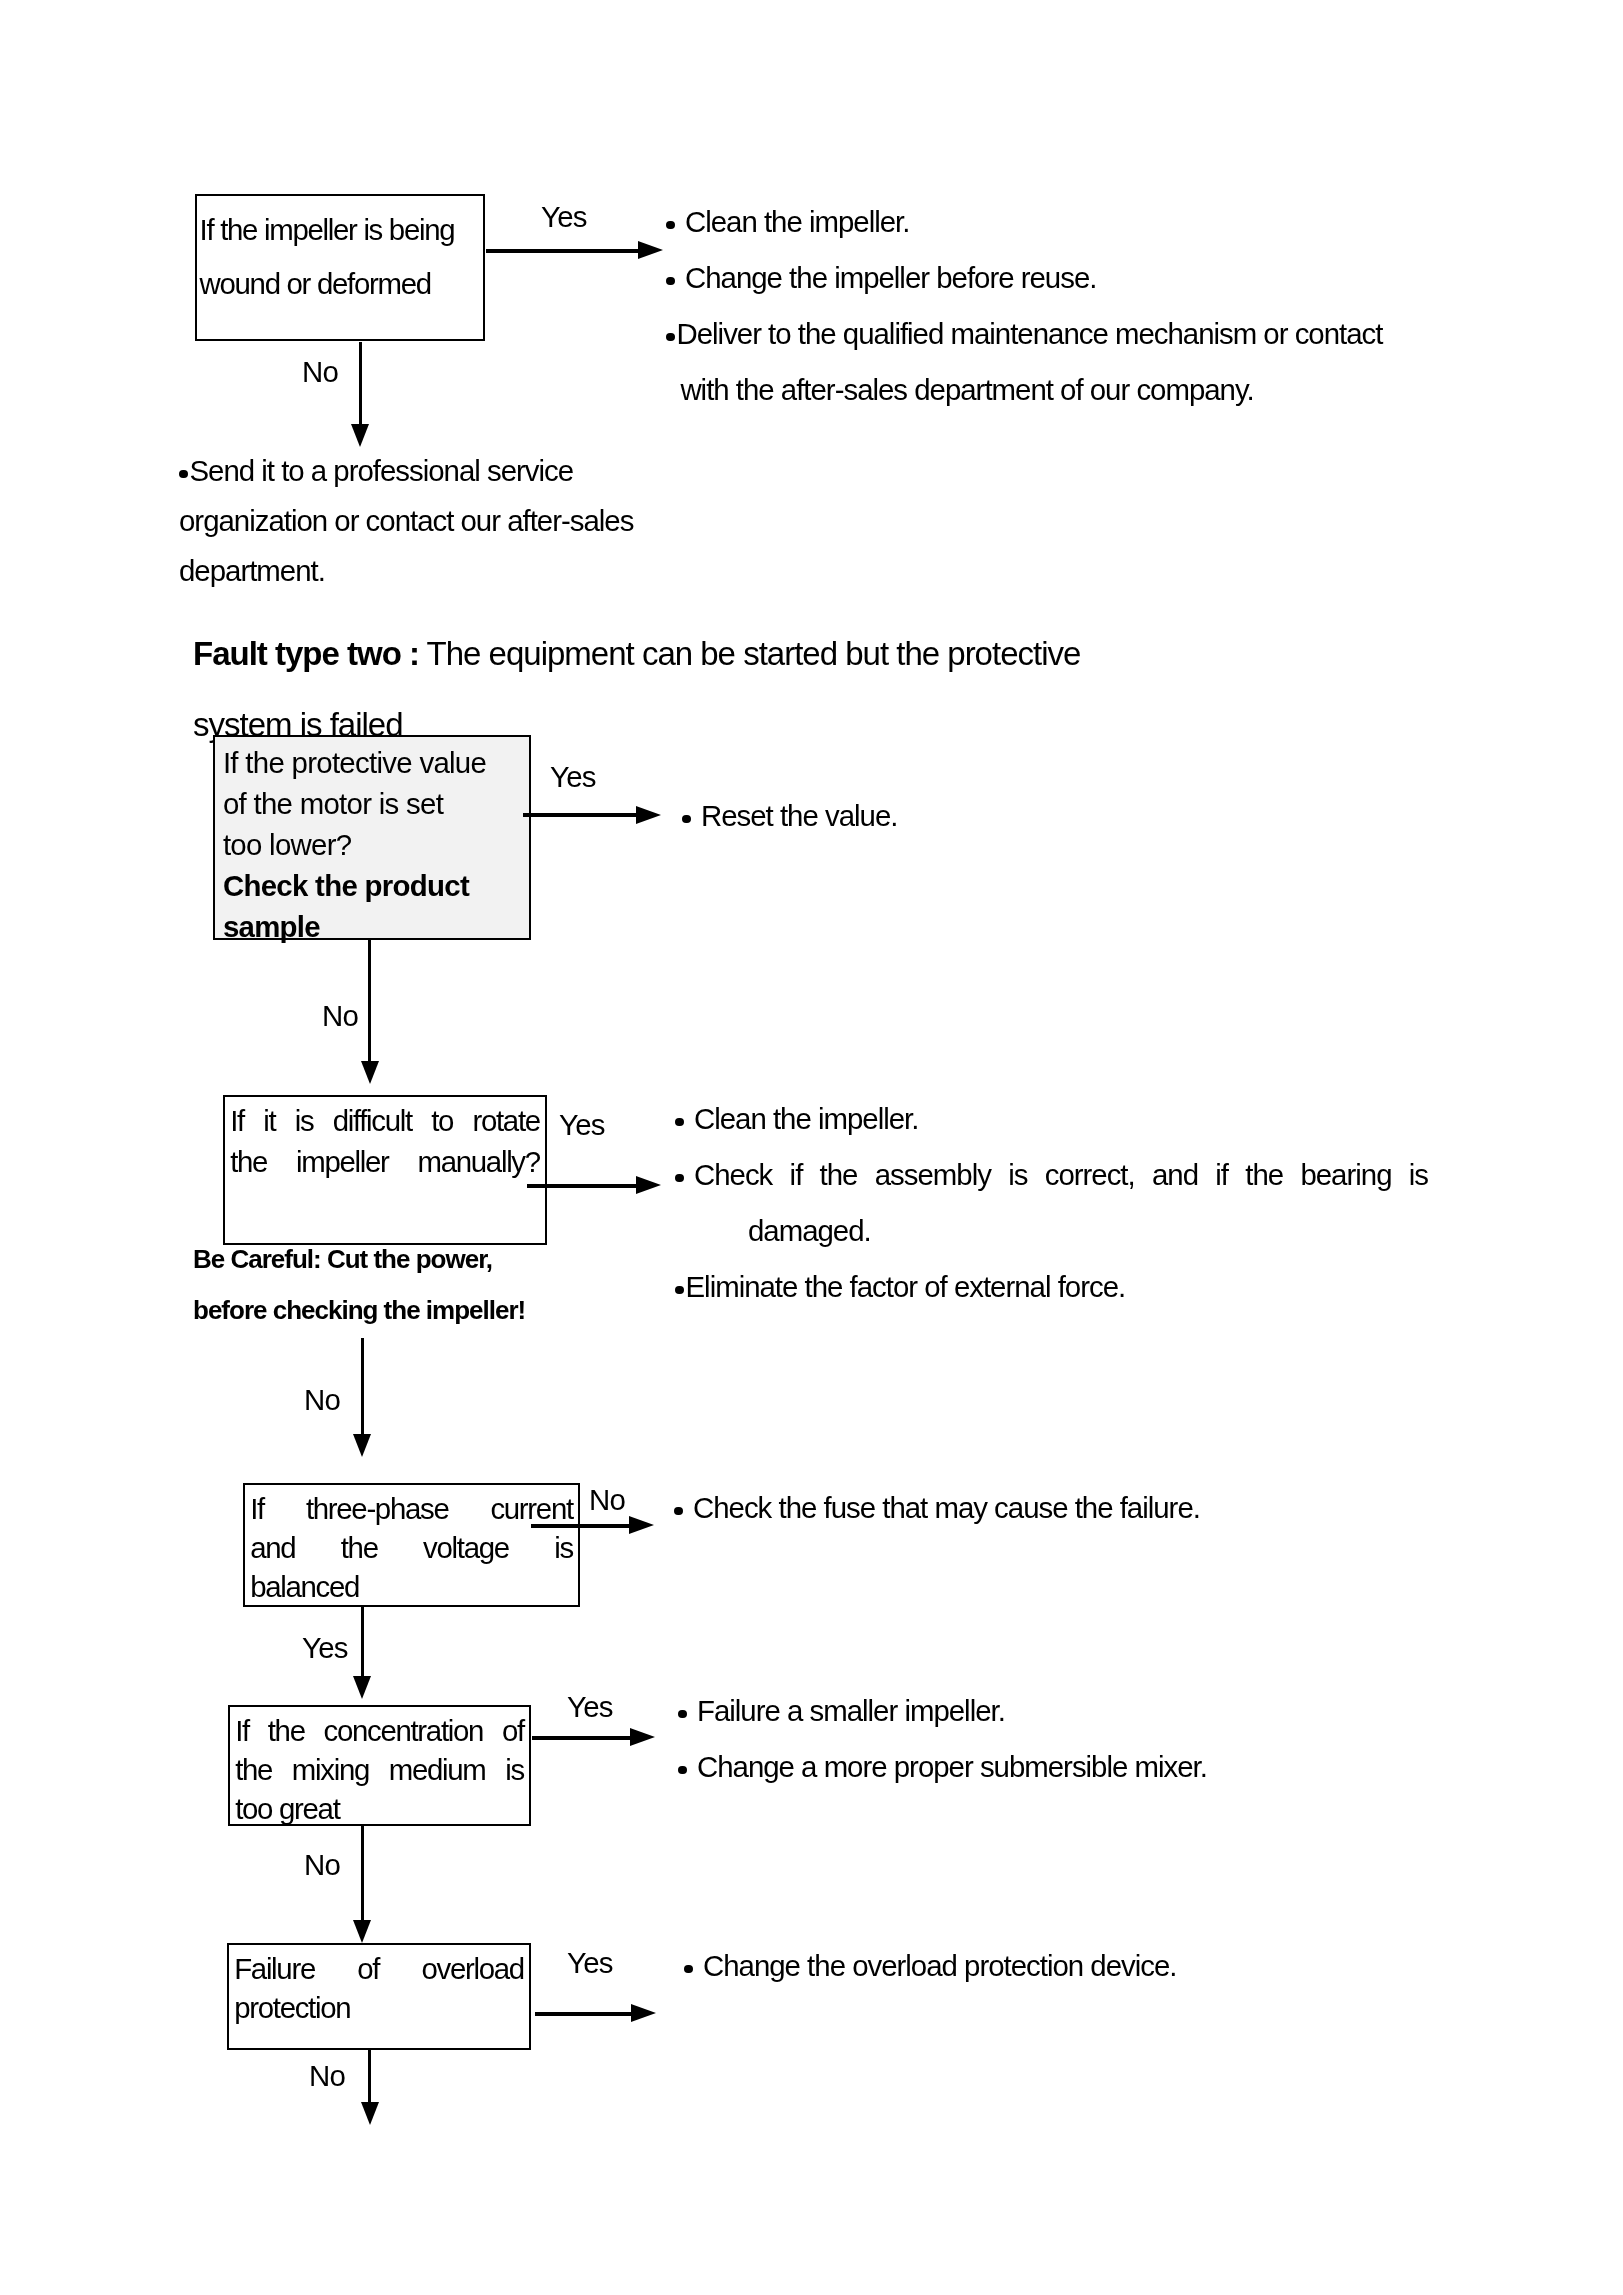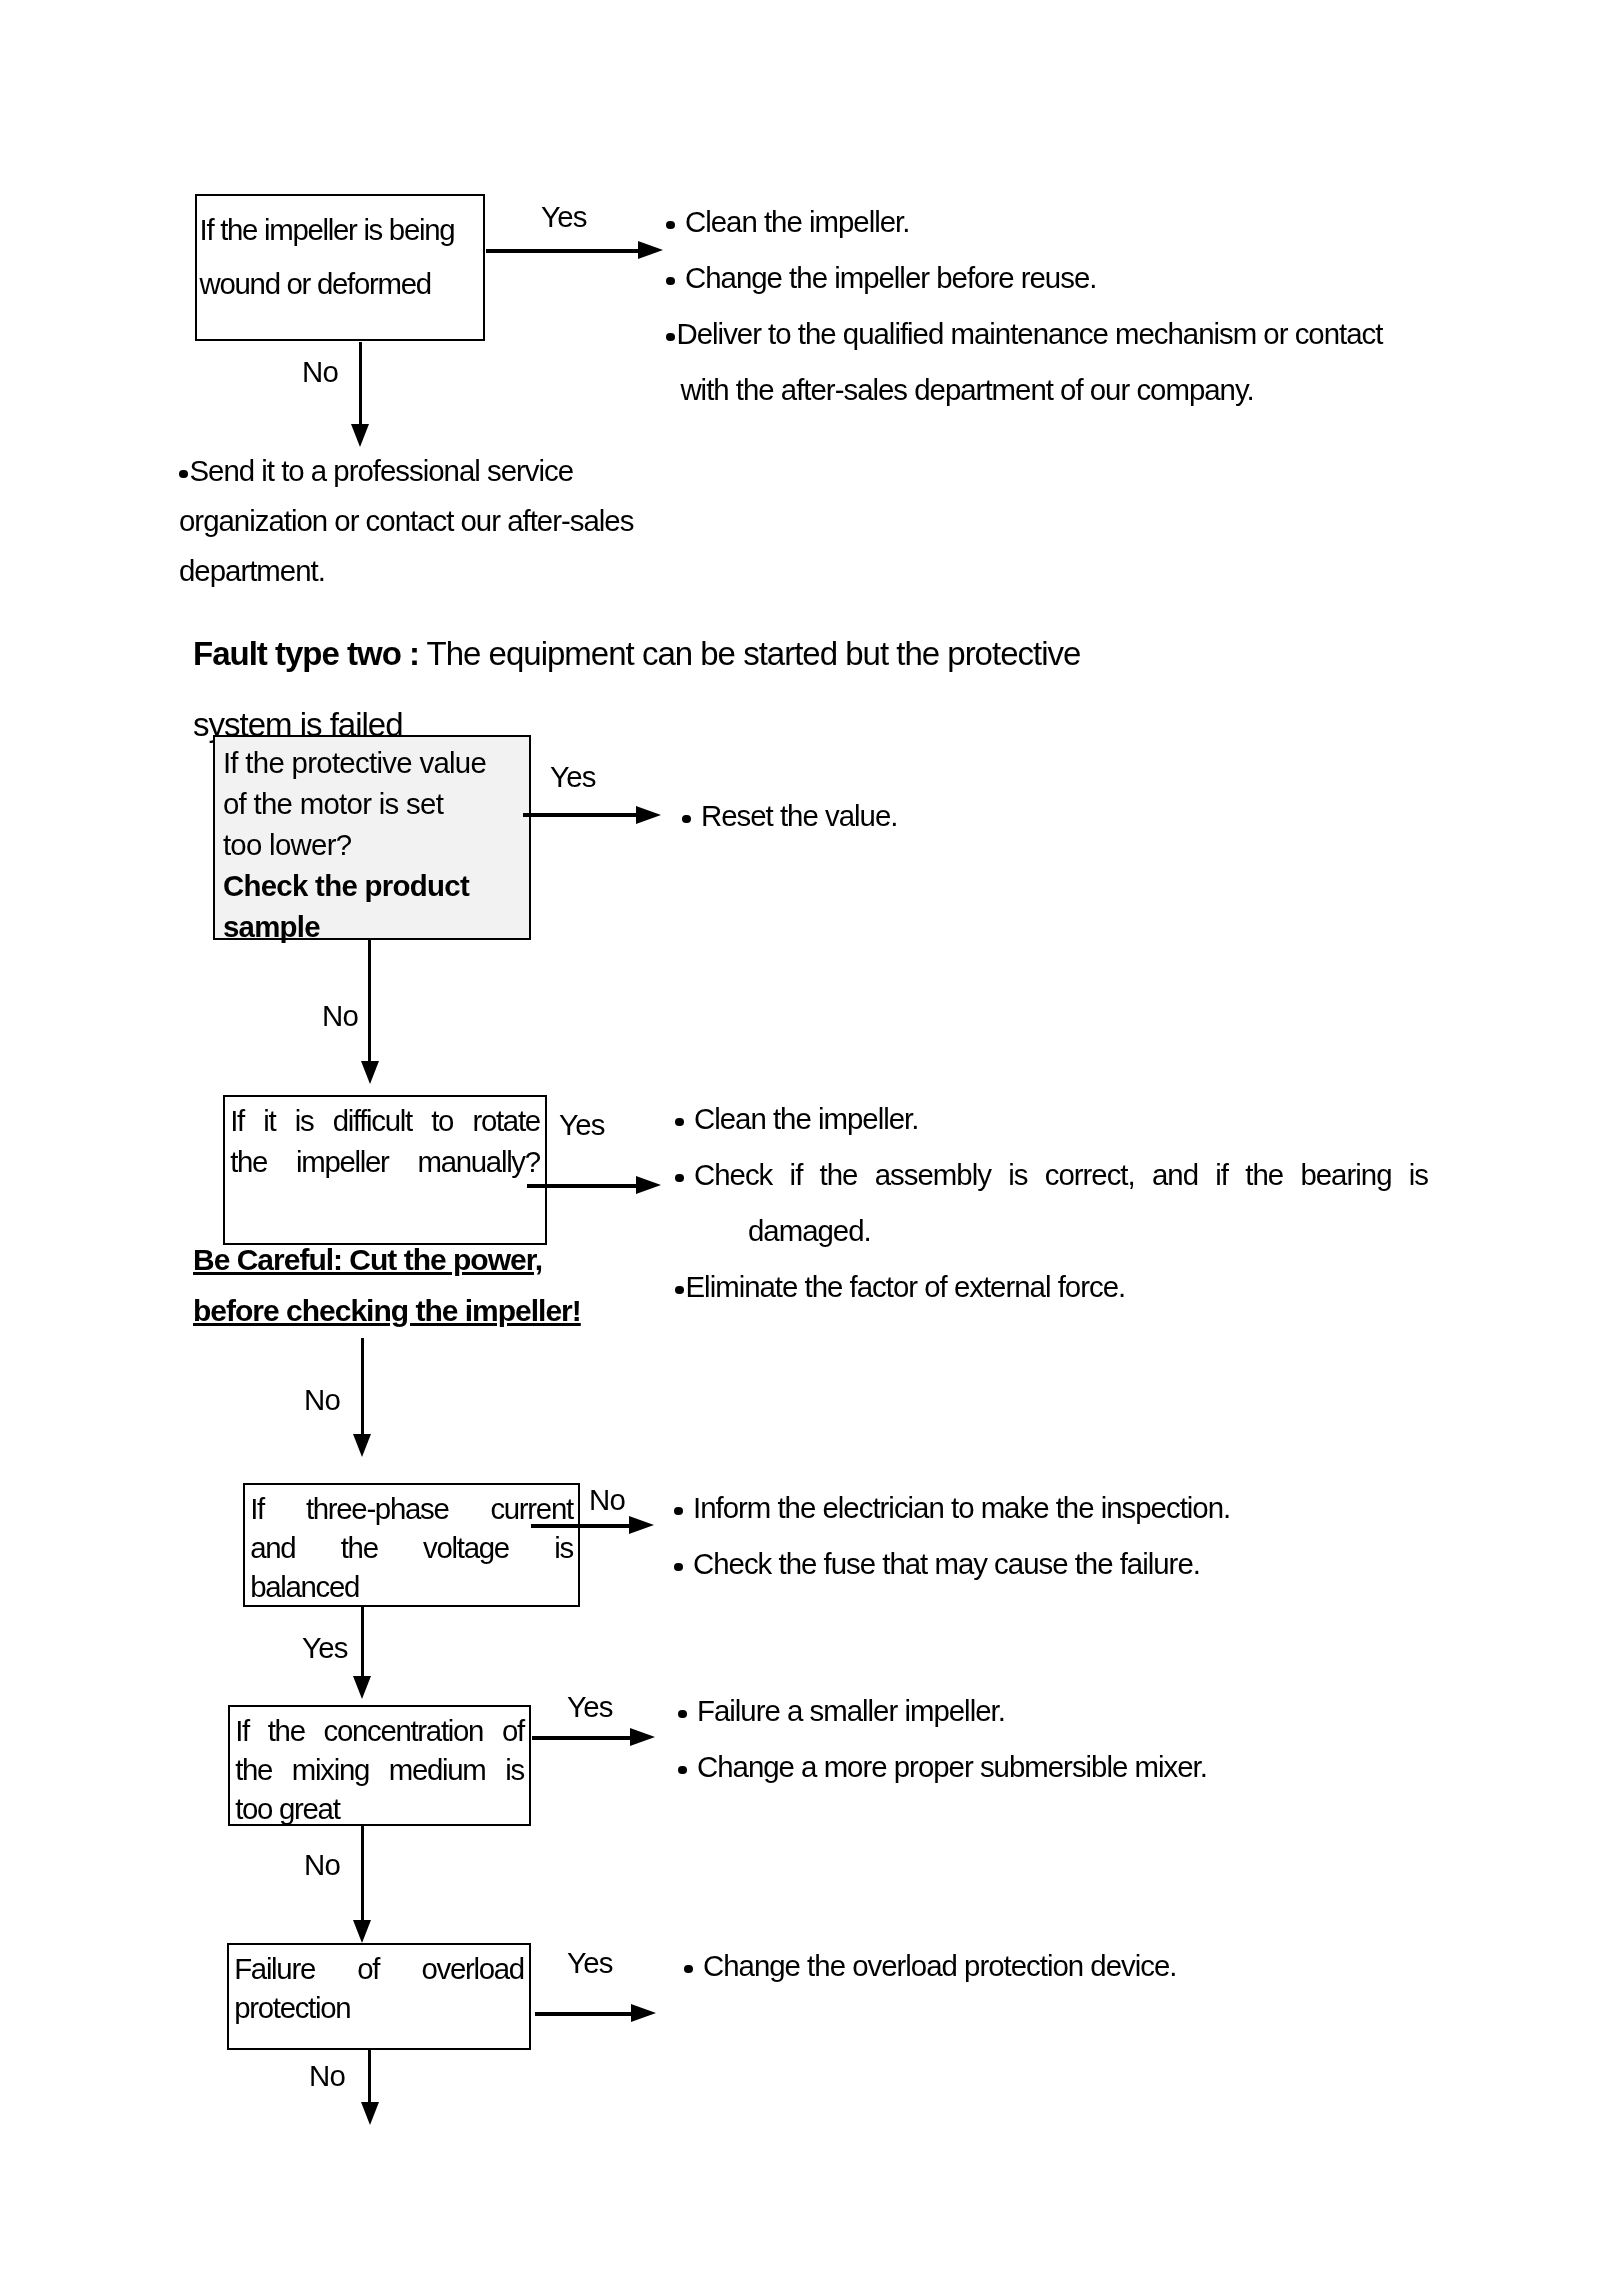--- a/index.html
+++ b/index.html
@@ -43,21 +43,21 @@
   .grp .ln{line-height:56px;white-space:nowrap;}
   .dot{display:inline-block;width:8.5px;height:8.5px;border-radius:50%;background:#000;vertical-align:2.6px;margin-right:10.5px;}
   .dot.tight{margin-right:2px;}
   .noind{padding-left:14.4px;white-space:pre;}
   .jwide{width:753px;text-align:justify;text-align-last:justify;white-space:normal;}
   .dmg{padding-left:73px;}
   #sendGrp .ln{line-height:50px;}
   
   #heading{position:absolute;left:193px;top:618px;font-size:33px;letter-spacing:-1px;line-height:71px;white-space:nowrap;}
   
-  #warning{position:absolute;left:193px;top:1234px;font-size:30px;font-weight:bold;letter-spacing:-1px;line-height:51px;white-space:nowrap;text-decoration:underline;}
+  #warning{position:absolute;left:193px;top:1234px;font-size:26px;font-weight:bold;letter-spacing:-1px;line-height:51px;white-space:nowrap;}
 </style>
 </head>
 <body>
 
 <div id="page">
 
   <div id="box1" class="fbox">
     <div class="bl">If the impeller is being</div>
     <div class="bl">wound or deformed</div>
   </div>
@@ -137,21 +137,20 @@
     <div class="bl jl">If three-phase current</div>
     <div class="bl jl">and the voltage is</div>
     <div class="bl">balanced</div>
   </div>
 
   <div class="lbl" style="left:589px;top:1483px;">No</div>
   <div class="hline" style="left:531px;top:1524px;width:98px;"></div>
   <div class="hhead" style="left:629px;top:1516px;"></div>
 
   <div class="grp" style="left:674px;top:1480px;">
-    <div class="ln"><span class="dot"></span><span>Inform the electrician to make the inspection.</span></div>
     <div class="ln"><span class="dot"></span><span>Check the fuse that may cause the failure.</span></div>
   </div>
 
   <div class="lbl" style="left:302px;top:1631px;">Yes</div>
   <div class="vline" style="left:361px;top:1606px;height:71px;"></div>
   <div class="vhead" style="left:353px;top:1676px;"></div>
 
   <div id="box5" class="fbox">
     <div class="bl jl">If the concentration of</div>
     <div class="bl jl">the mixing medium is</div>

